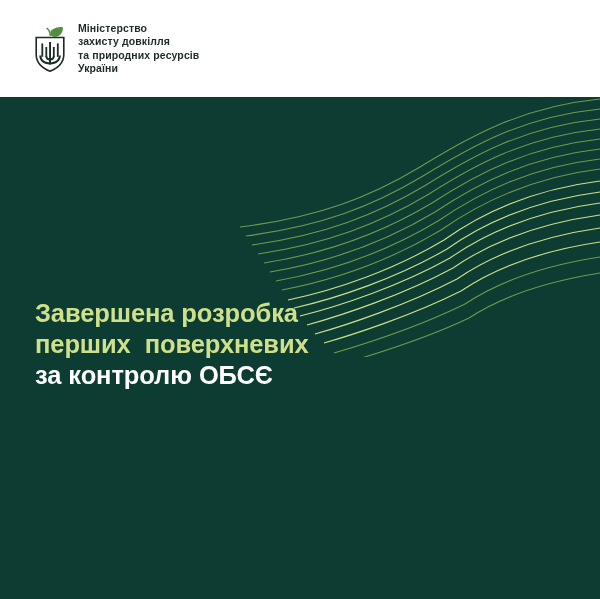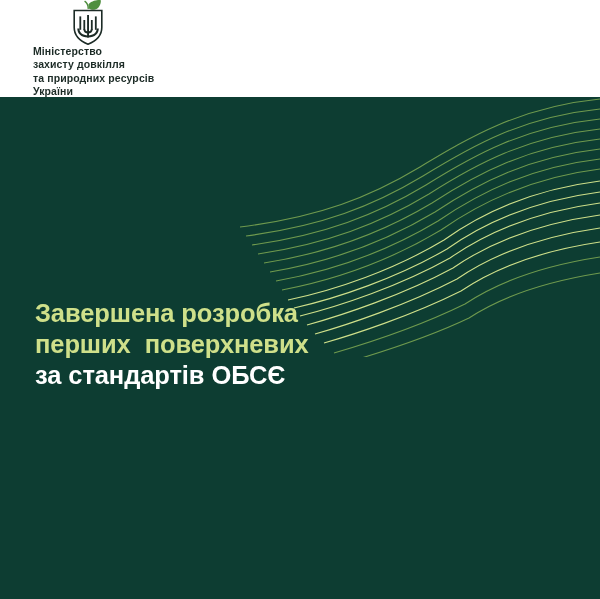--- a/index.html
+++ b/index.html
@@ -28,21 +28,20 @@
     width: 600px;
     height: 97px;
     background: #ffffff;
     display: flex;
     align-items: center;
   }
   .logo-block {
     display: flex;
     align-items: center;
     margin-left: 33px;
-    flex-direction: column;
   }
   .emblem {
     position: relative;
     width: 34px;
     height: 46px;
     flex: 0 0 auto;
     margin-right: 11px;
   }
   .emblem svg { display: block; }
   .ministry-name {
@@ -137,16 +136,16 @@
       <g stroke="#6f9a4e" stroke-width="1.1">
         <path d="M430 160 C378 168 331 183 295 207 C246 231 188 249 164 256"></path>
         <path d="M430 176 C380 184 334 198 299 221 C251 244 195 260 175 266"></path>
       </g>
     </svg>
   </div>
 
   <div class="headline">
     <div class="line hl-accent">Завершена розробка</div>
     <div class="line hl-accent">перших  поверхневих</div>
-    <div class="line hl-white">за стандартів ОБСЄ</div>
+    <div class="line hl-white">за контролю ОБСЄ</div>
   </div>
 
 </div>
 
 </body></html>

